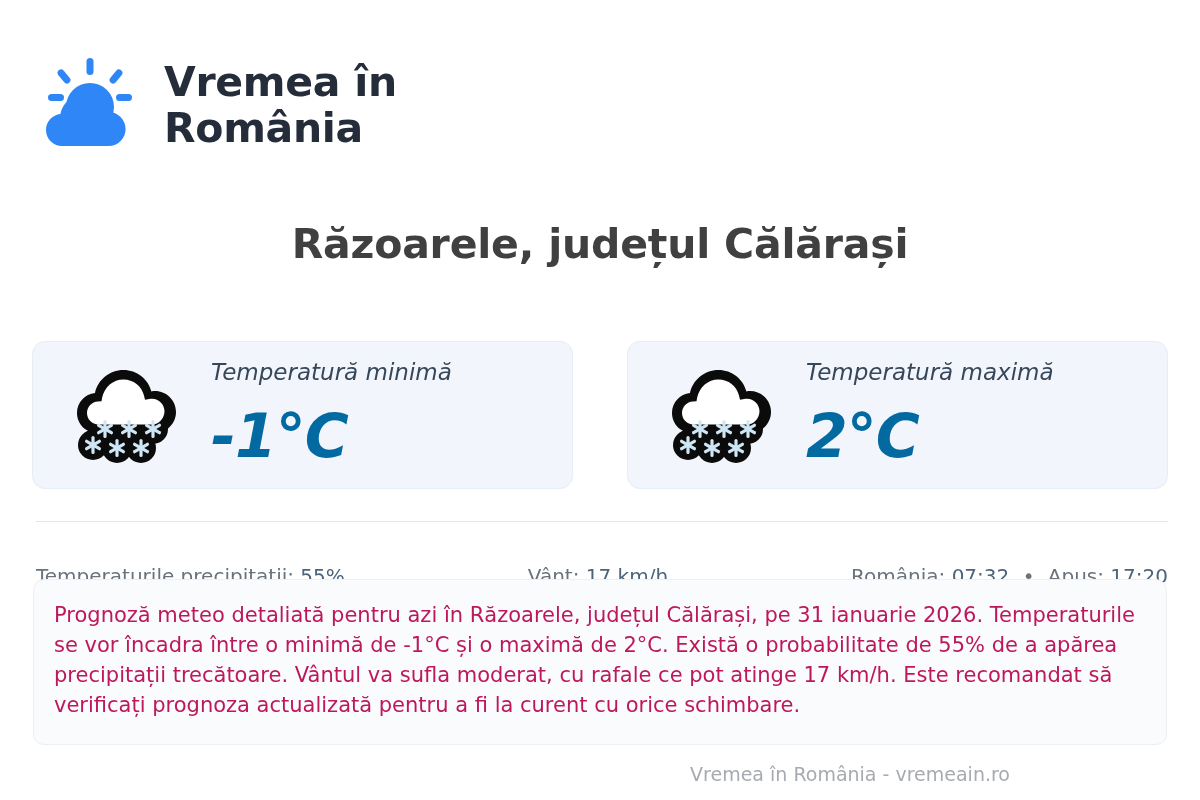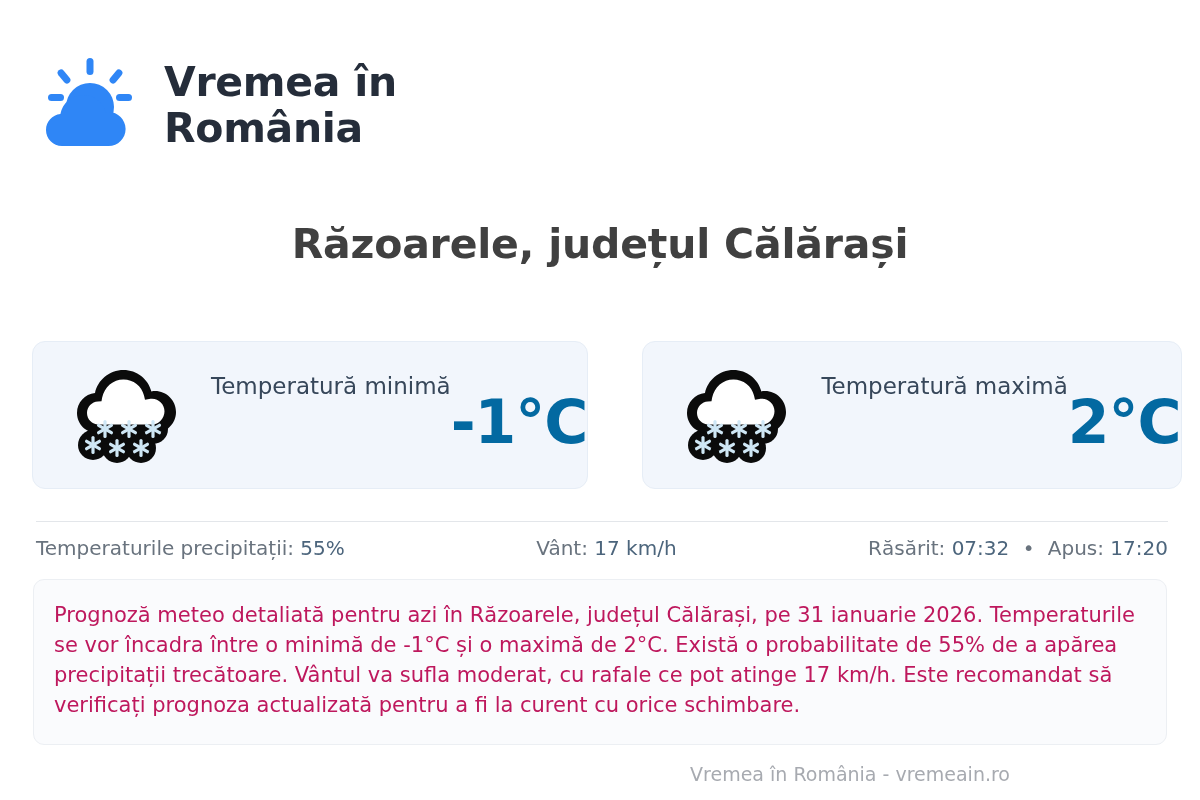--- a/index.html
+++ b/index.html
@@ -90,23 +90,24 @@
     padding-left: 34px;
     gap: 22px;
   }
   .card-icon {
     width: 122px;
     height: 104px;
     flex: 0 0 122px;
   }
   .card-body {
     display: flex;
-    flex-direction: row;
+    flex-direction: column;
     justify-content: flex-end;
     margin-top: -4px;
+    font-style: italic;
   }
   .card-label {
     font-size: 23px;
     color: #37475a;
     line-height: 1.25;
     white-space: nowrap;
   }
   .card-value {
     font-size: 60px;
     font-weight: bold;
@@ -132,21 +133,21 @@
     width: 1132px;
     display: flex;
     align-items: baseline;
     font-size: 20px;
     color: #69737e;
   }
   .stat {
     white-space: nowrap;
   }
   .stat.left   { flex: 0 0 auto; text-align: left; }
-  .stat.center { flex: 1 1 auto; text-align: center; }
+  .stat.center { flex: 1 1 auto; text-align: center; margin-top: 28px; }
   .stat.right  { flex: 0 0 auto; text-align: right; margin-left: auto; }
   .stat-val {
     color: #4c657c;
   }
   .bullet {
     color: #69737e;
     padding: 0 7px;
   }
 
   
@@ -325,21 +326,21 @@
   <div class="stats">
     <div class="stat left">
       <span>Temperaturile precipitații:</span>
       <span class="stat-val">55%</span>
     </div>
     <div class="stat center">
       <span>Vânt:</span>
       <span class="stat-val">17 km/h</span>
     </div>
     <div class="stat right">
-      <span>Răsărit:</span>
+      <span>România:</span>
       <span class="stat-val">07:32</span>
       <span class="bullet">•</span>
       <span>Apus:</span>
       <span class="stat-val">17:20</span>
     </div>
   </div>
 
   <div class="desc-box">
     <p class="desc-text">Prognoză meteo detaliată pentru azi în Răzoarele, județul Călărași, pe 31 ianuarie 2026. Temperaturile se vor încadra între o minimă de -1°C și o maximă de 2°C. Există o probabilitate de 55% de a apărea precipitații trecătoare. Vântul va sufla moderat, cu rafale ce pot atinge 17 km/h. Este recomandat să verificați prognoza actualizată pentru a fi la curent cu orice schimbare.</p>
   </div>

